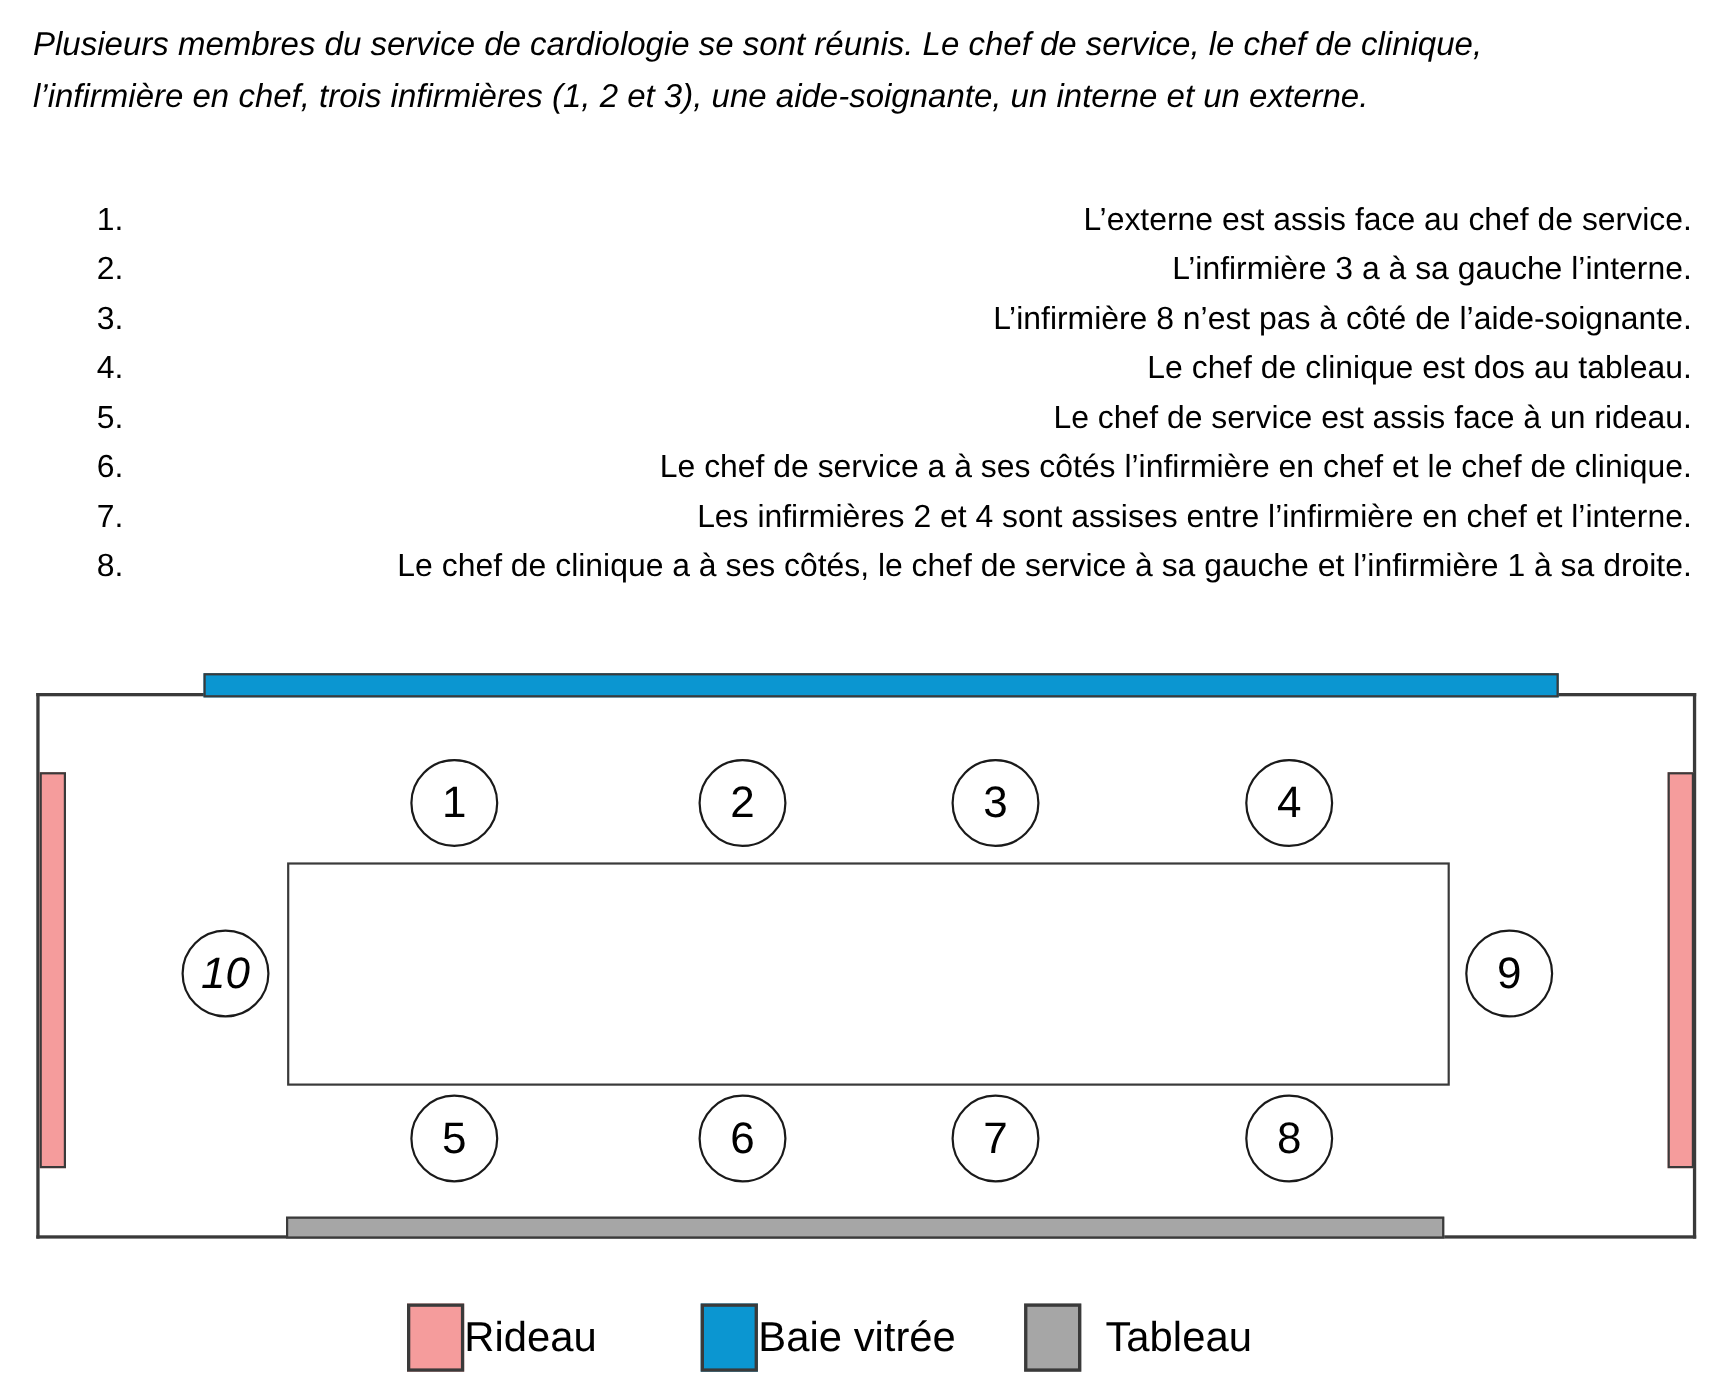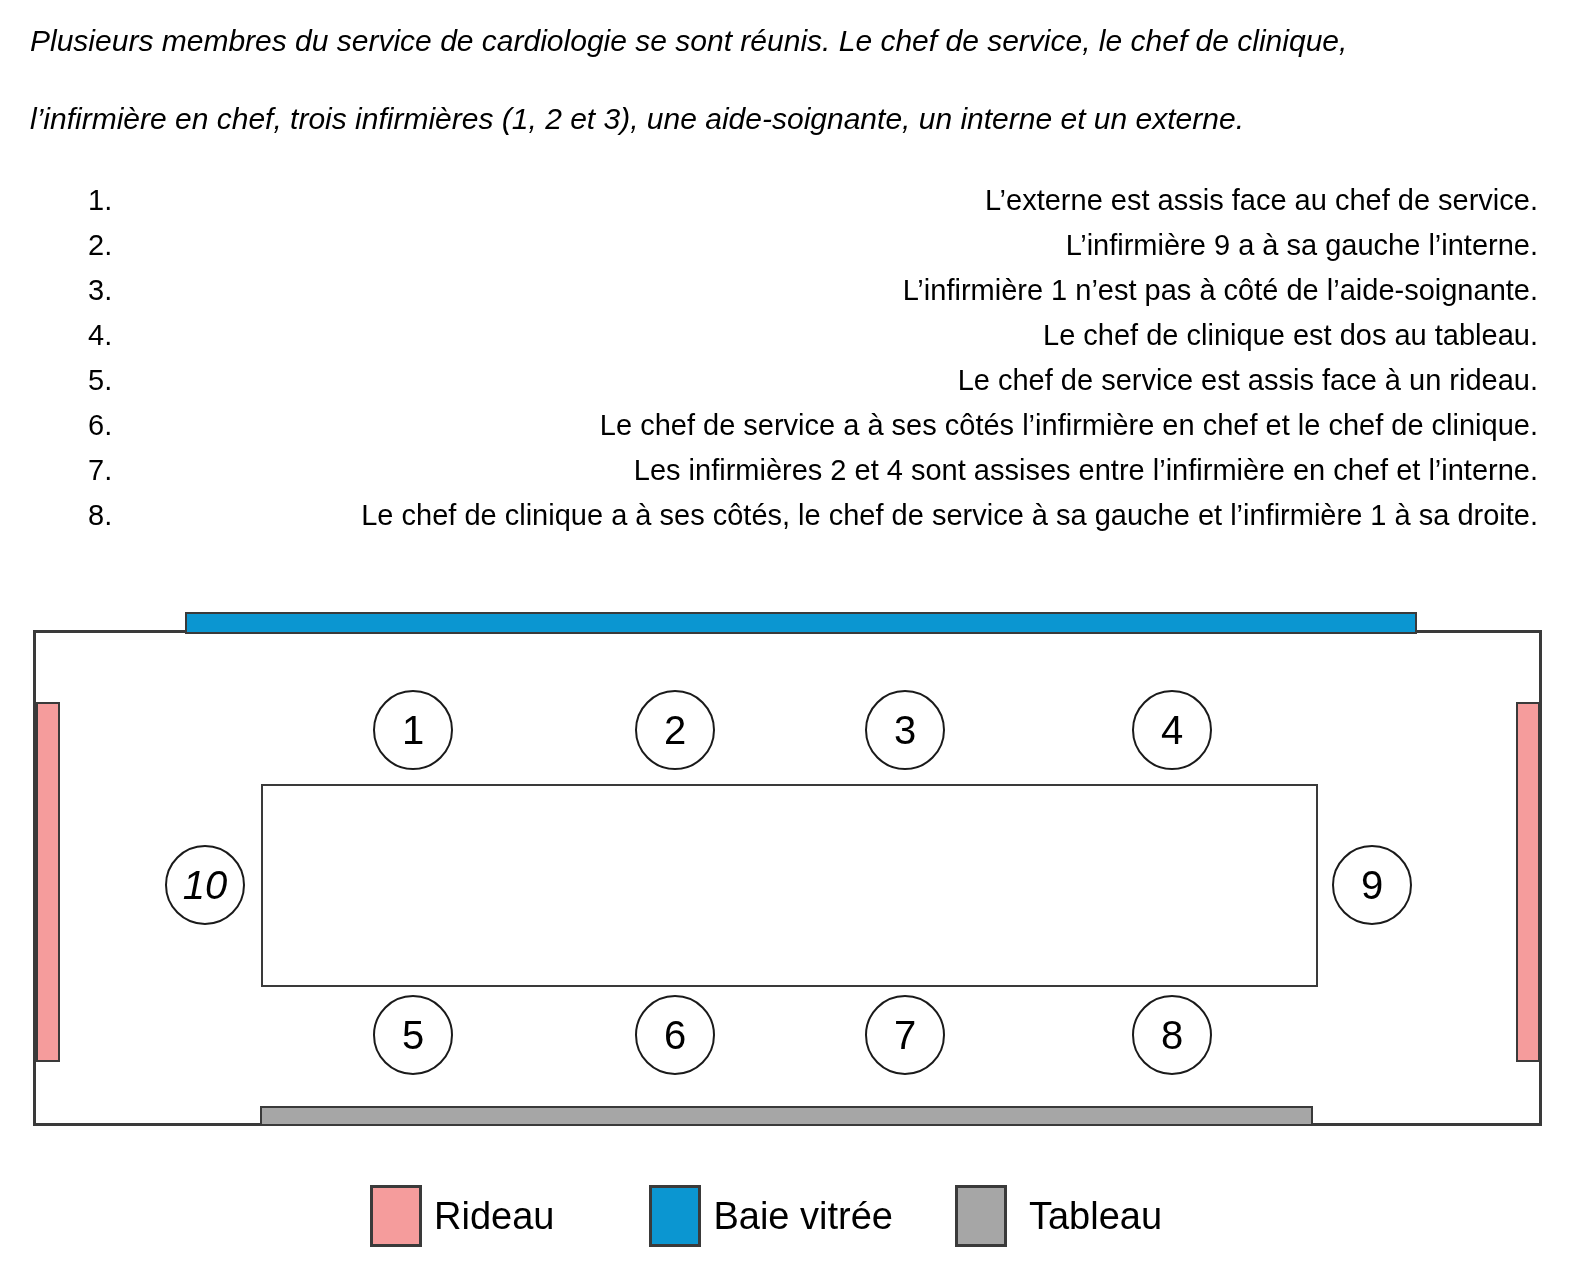--- a/index.html
+++ b/index.html
@@ -22,21 +22,21 @@
     left: 30px;
     top: 18px;
     width: 1510px;
     font-size: 30px;
     line-height: 1.55;
     text-align: justify;
     text-justify: inter-word;
     letter-spacing: 0px;
     font-style: italic;
   }
-  #intro .line2 { display:block;margin-top:31px; }
+  #intro .line2 { display:block; }
 
   
   #clue-list {
     position: absolute;
     left: 88px;
     top: 178px;
     width: 1450px;
     font-size: 29px;
     line-height: 45px;
   }
@@ -156,21 +156,20 @@
     align-items: center;
   }
   .legend-swatch {
     width: 52px;
     height: 62px;
     border: 3px solid #3a3a3a;
     box-sizing: border-box;
     flex: 0 0 auto;
   }
   .legend-label {
-    margin-left: 12px;
     white-space: nowrap;
   }
   #legend-gap-1 { width: 95px; }
   #legend-gap-2 { width: 62px; }
   #legend-label-tableau { margin-left: 22px; }
 </style>
 </head>
 <body>
 
 <div id="intro">
@@ -178,25 +177,25 @@
   <span class="line2">l’infirmière en chef, trois  infirmières (1, 2 et 3), une aide-soignante, un interne et un externe.</span>
 </div>
 
 <div id="clue-list">
   <div class="clue-row">
     <span class="clue-num">1.</span>
     <span class="clue-text">L’externe est assis face au chef de service.</span>
   </div>
   <div class="clue-row">
     <span class="clue-num">2.</span>
-    <span class="clue-text">L’infirmière 9 a à sa gauche l’interne.</span>
+    <span class="clue-text">L’infirmière 3 a à sa gauche l’interne.</span>
   </div>
   <div class="clue-row">
     <span class="clue-num">3.</span>
-    <span class="clue-text">L’infirmière 1 n’est pas à côté de l’aide-soignante.</span>
+    <span class="clue-text">L’infirmière 8 n’est pas à côté de l’aide-soignante.</span>
   </div>
   <div class="clue-row">
     <span class="clue-num">4.</span>
     <span class="clue-text">Le chef de clinique est dos au tableau.</span>
   </div>
   <div class="clue-row">
     <span class="clue-num">5.</span>
     <span class="clue-text">Le chef de service est assis face à un rideau.</span>
   </div>
   <div class="clue-row">

